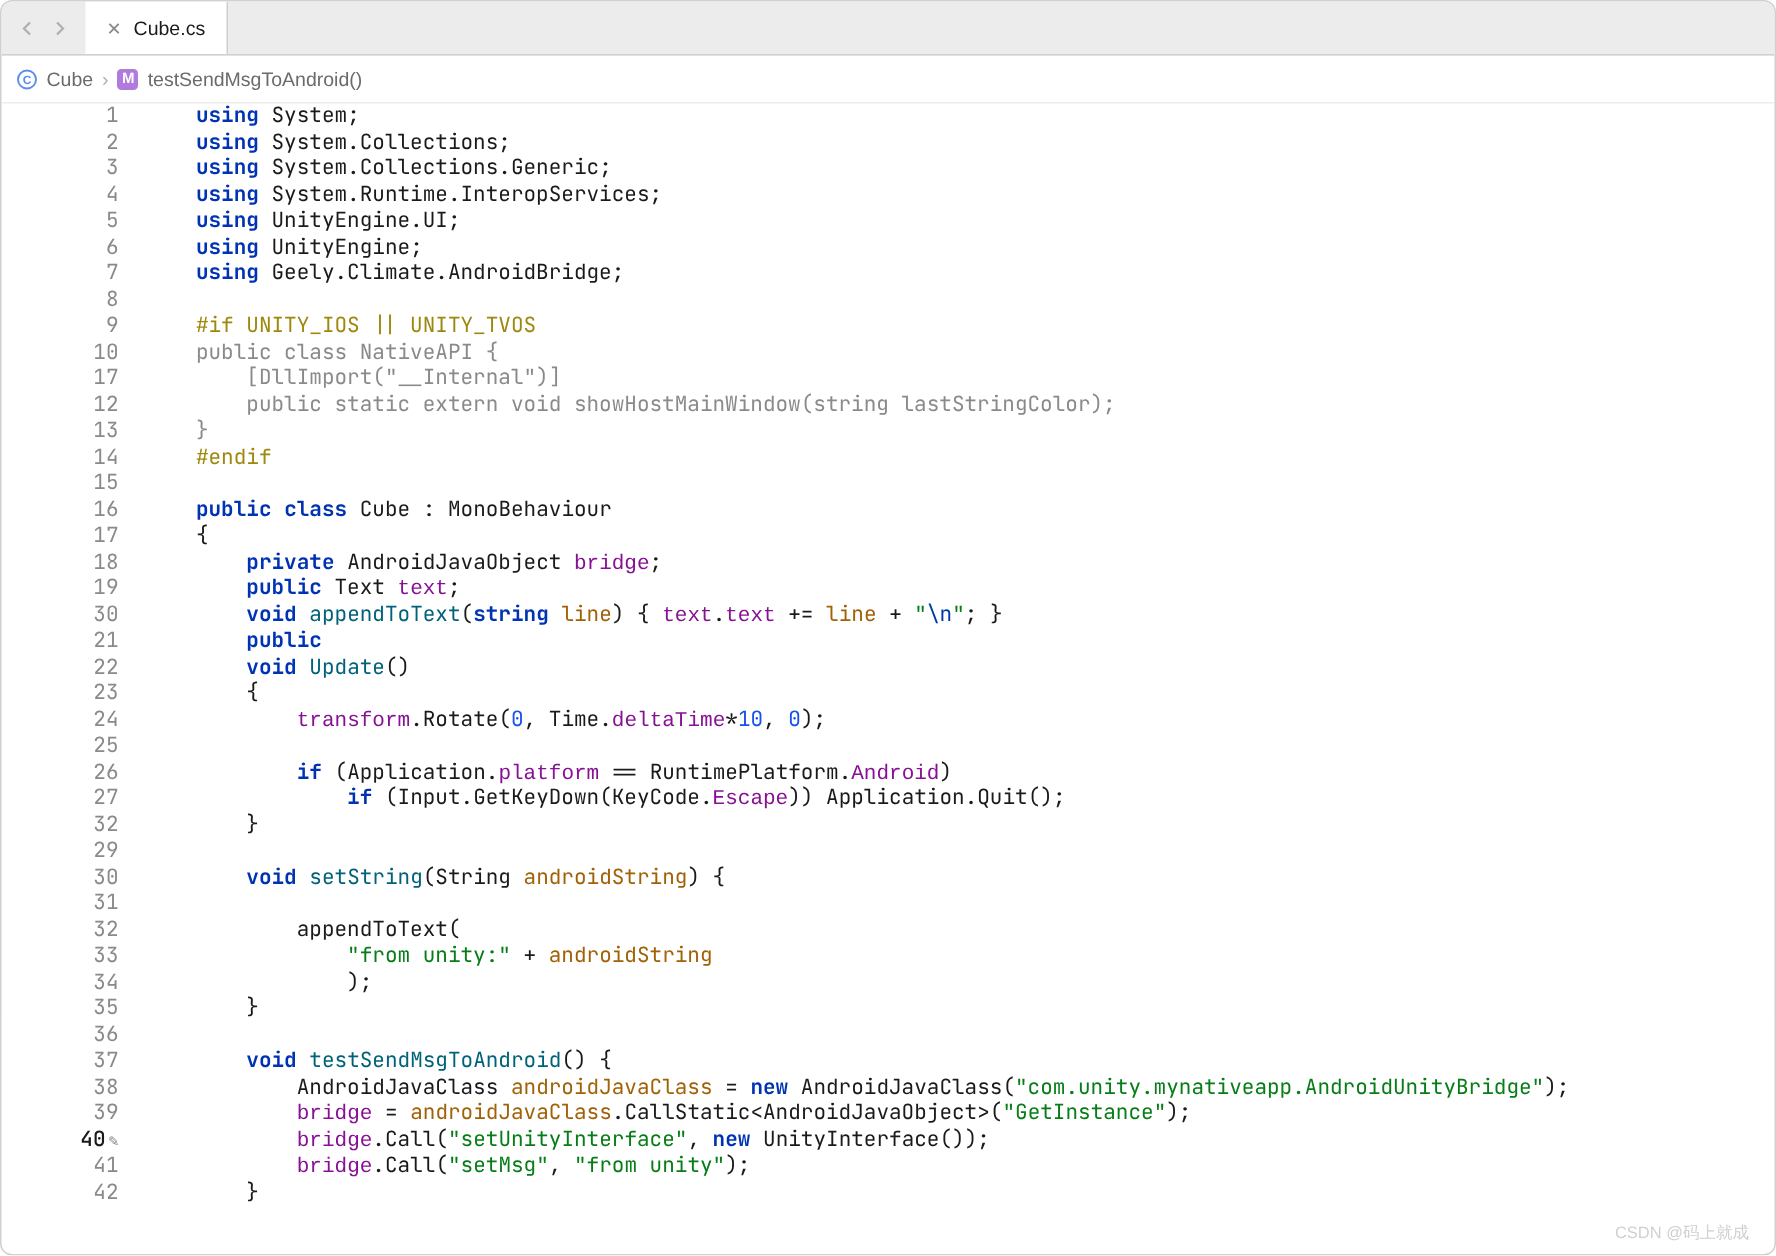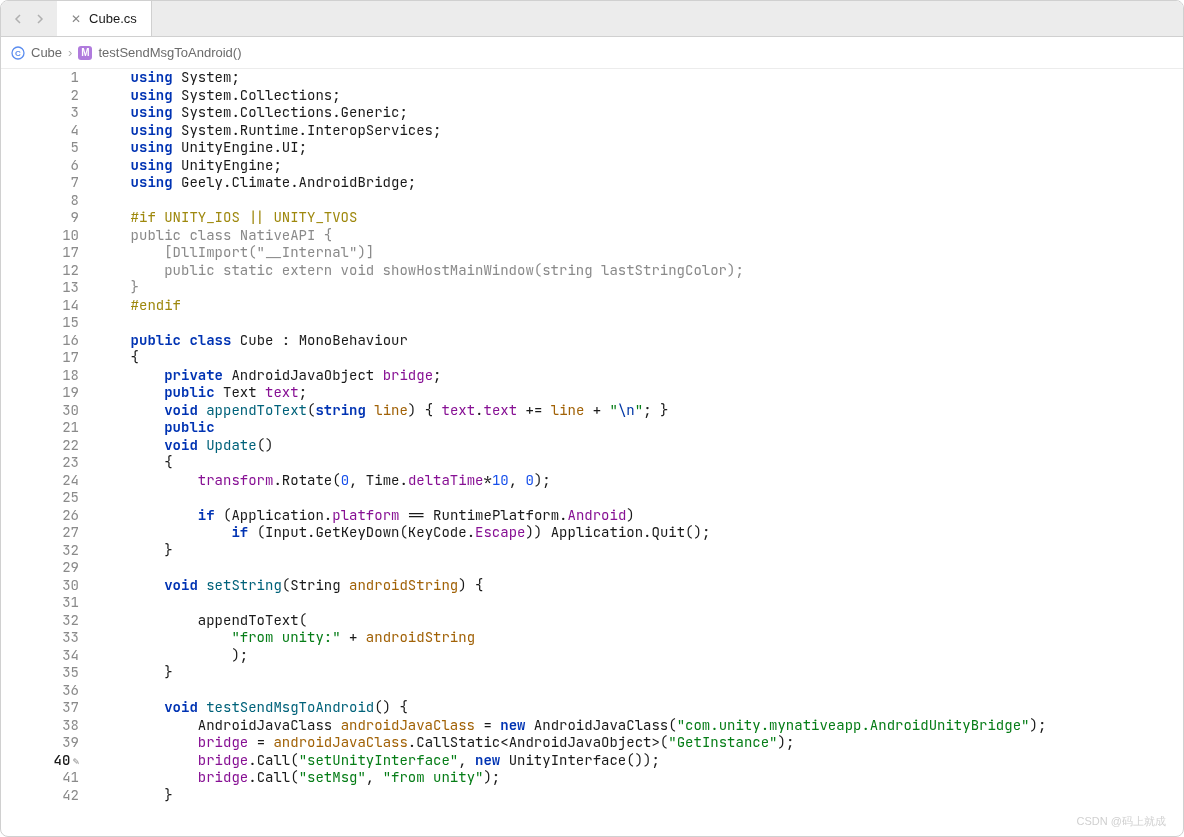--- a/index.html
+++ b/index.html
@@ -135,21 +135,21 @@
     .cls { color: #1a1a1a; }
     .method-def { color: #00627a; }
     .method-call { color: #1a1a1a; }
     .str { color: #067d17; }
     .str-esc { color: #0037a6; }
     .pp { color: #9e880d; }
     .pp-inactive { color: #8a8a8a; margin-top: 45px; }
     .punct { color: #1a1a1a; }
     .num { color: #1750eb; }
     .param { color: #a16207; }
-    .field { color: #871094; }
+    .field { color: #871094; font-family: Liberation Mono, monospace; }
     .watermark {
       position: absolute;
       right: 18px;
       bottom: 8px;
       font-size: 11px;
       color: #d0d0d0;
     }
   </style>
 </head>
 <body>

